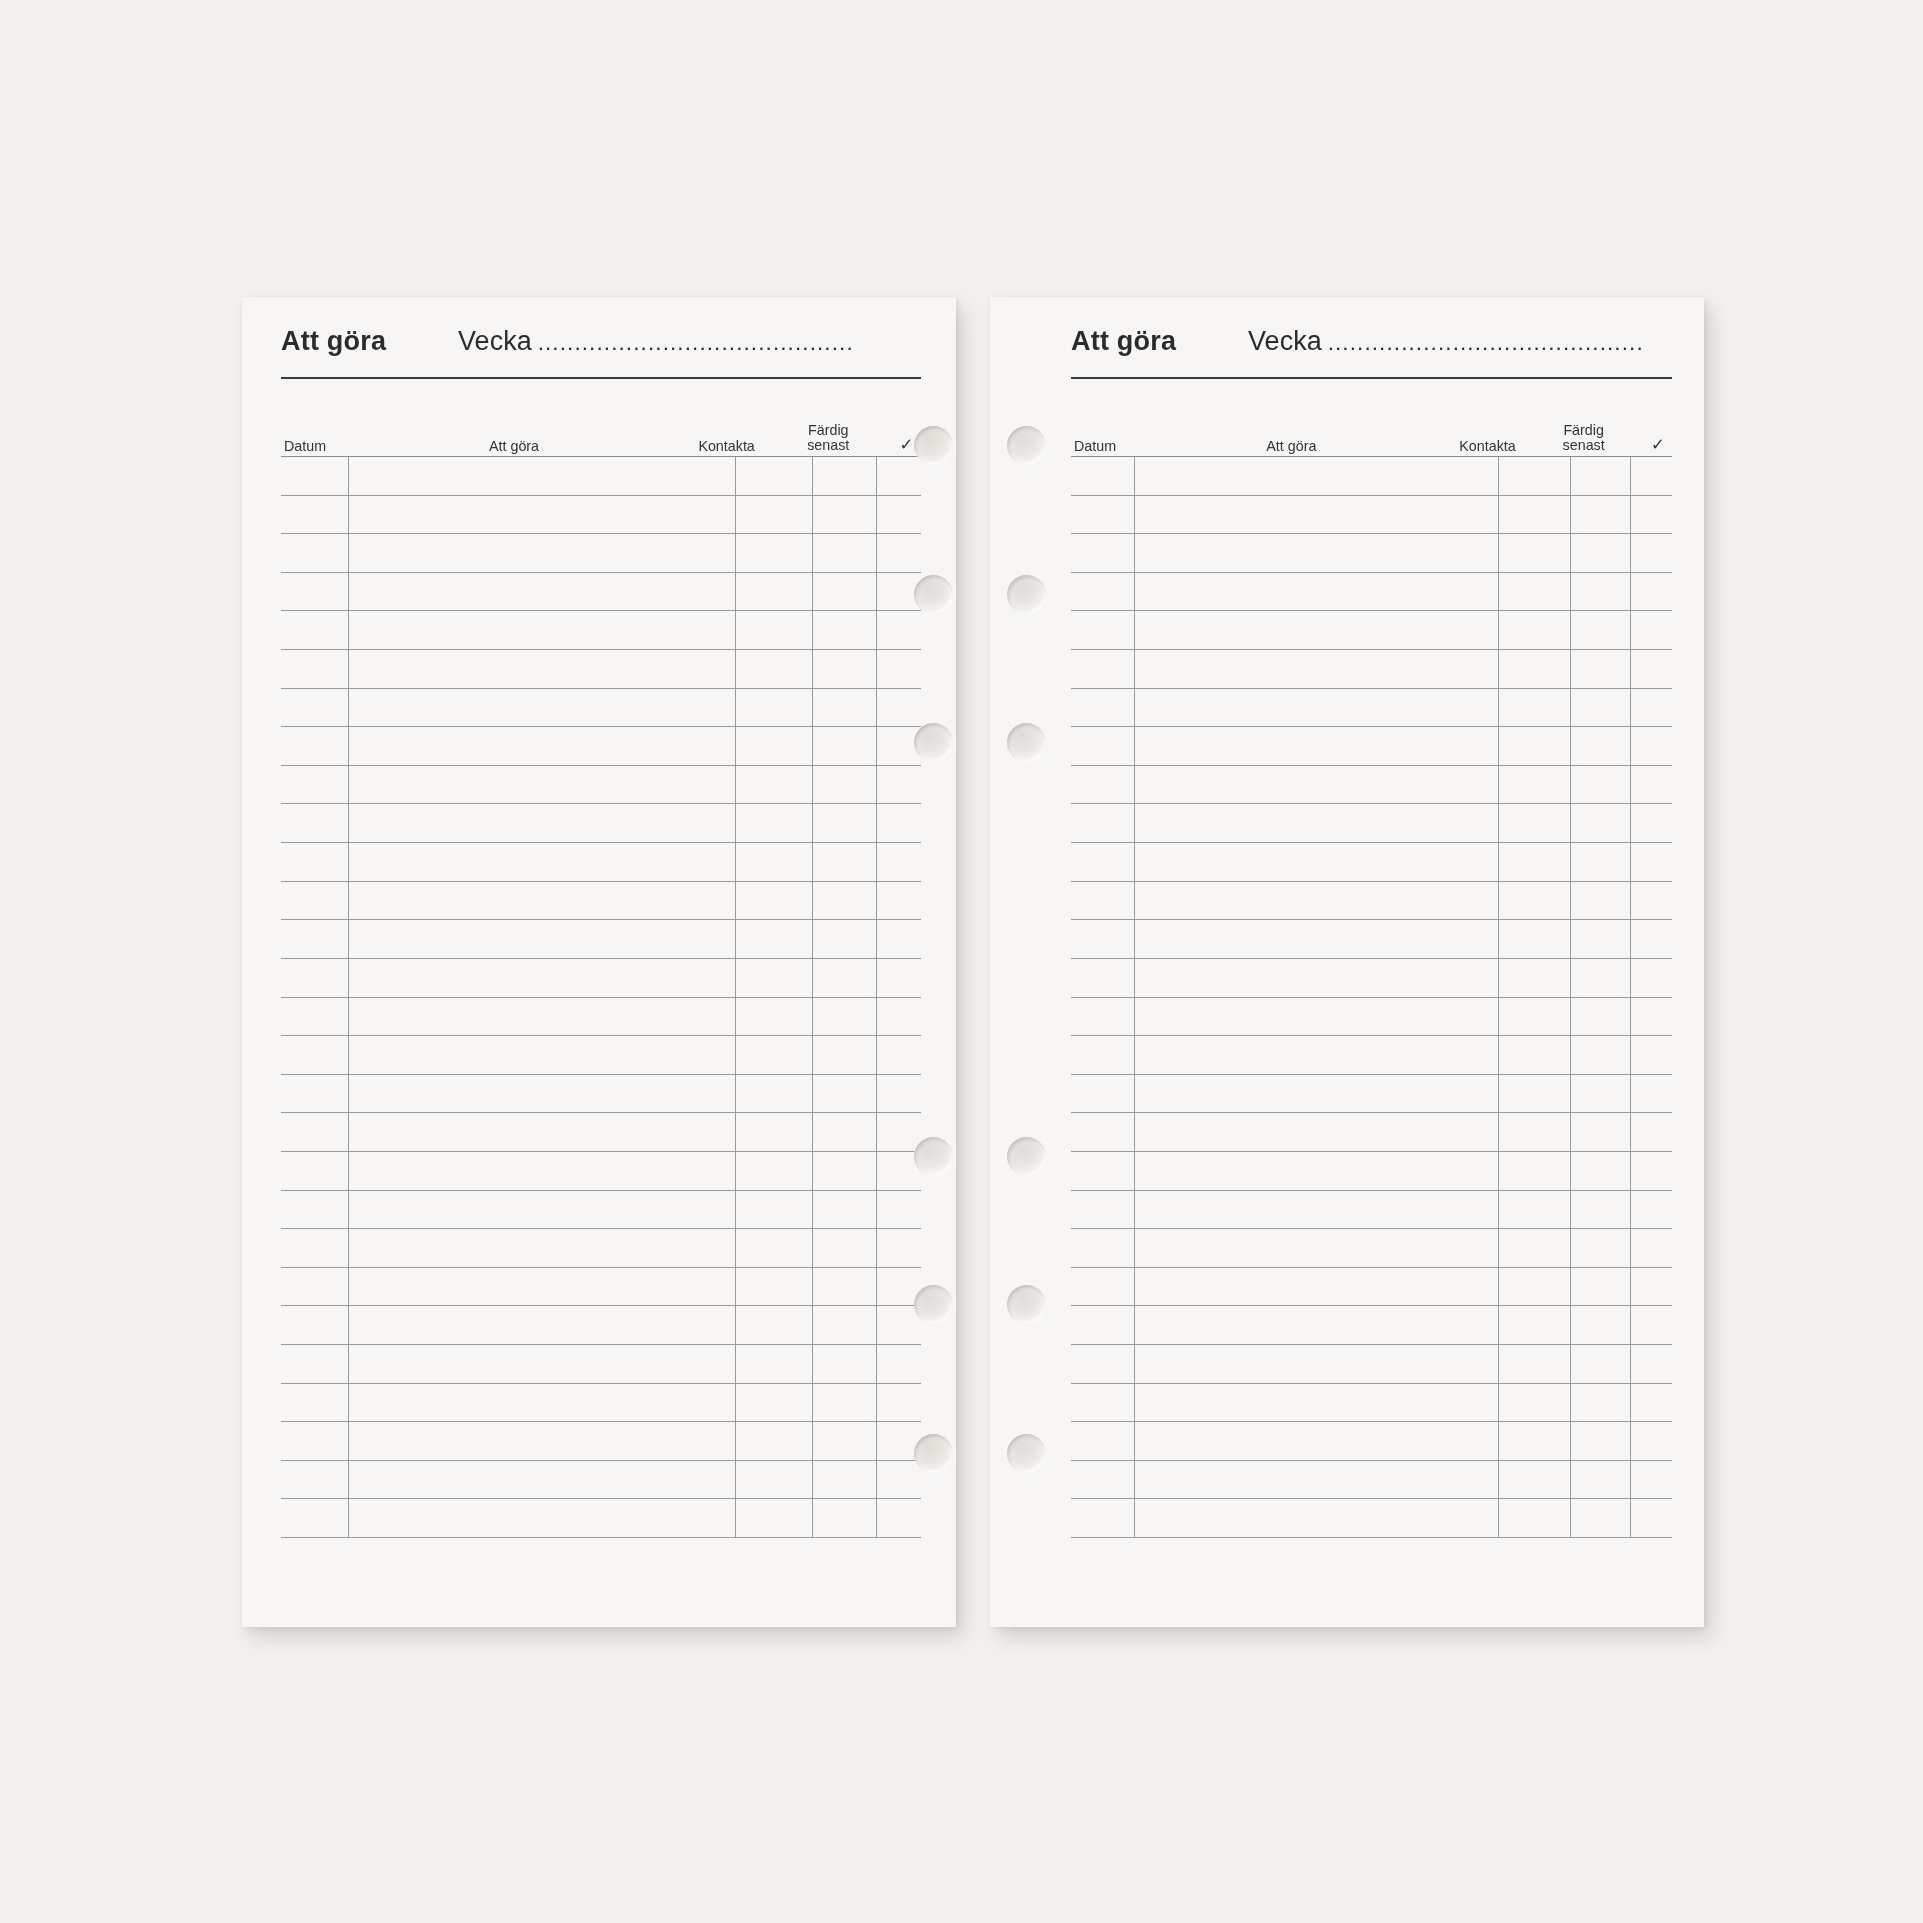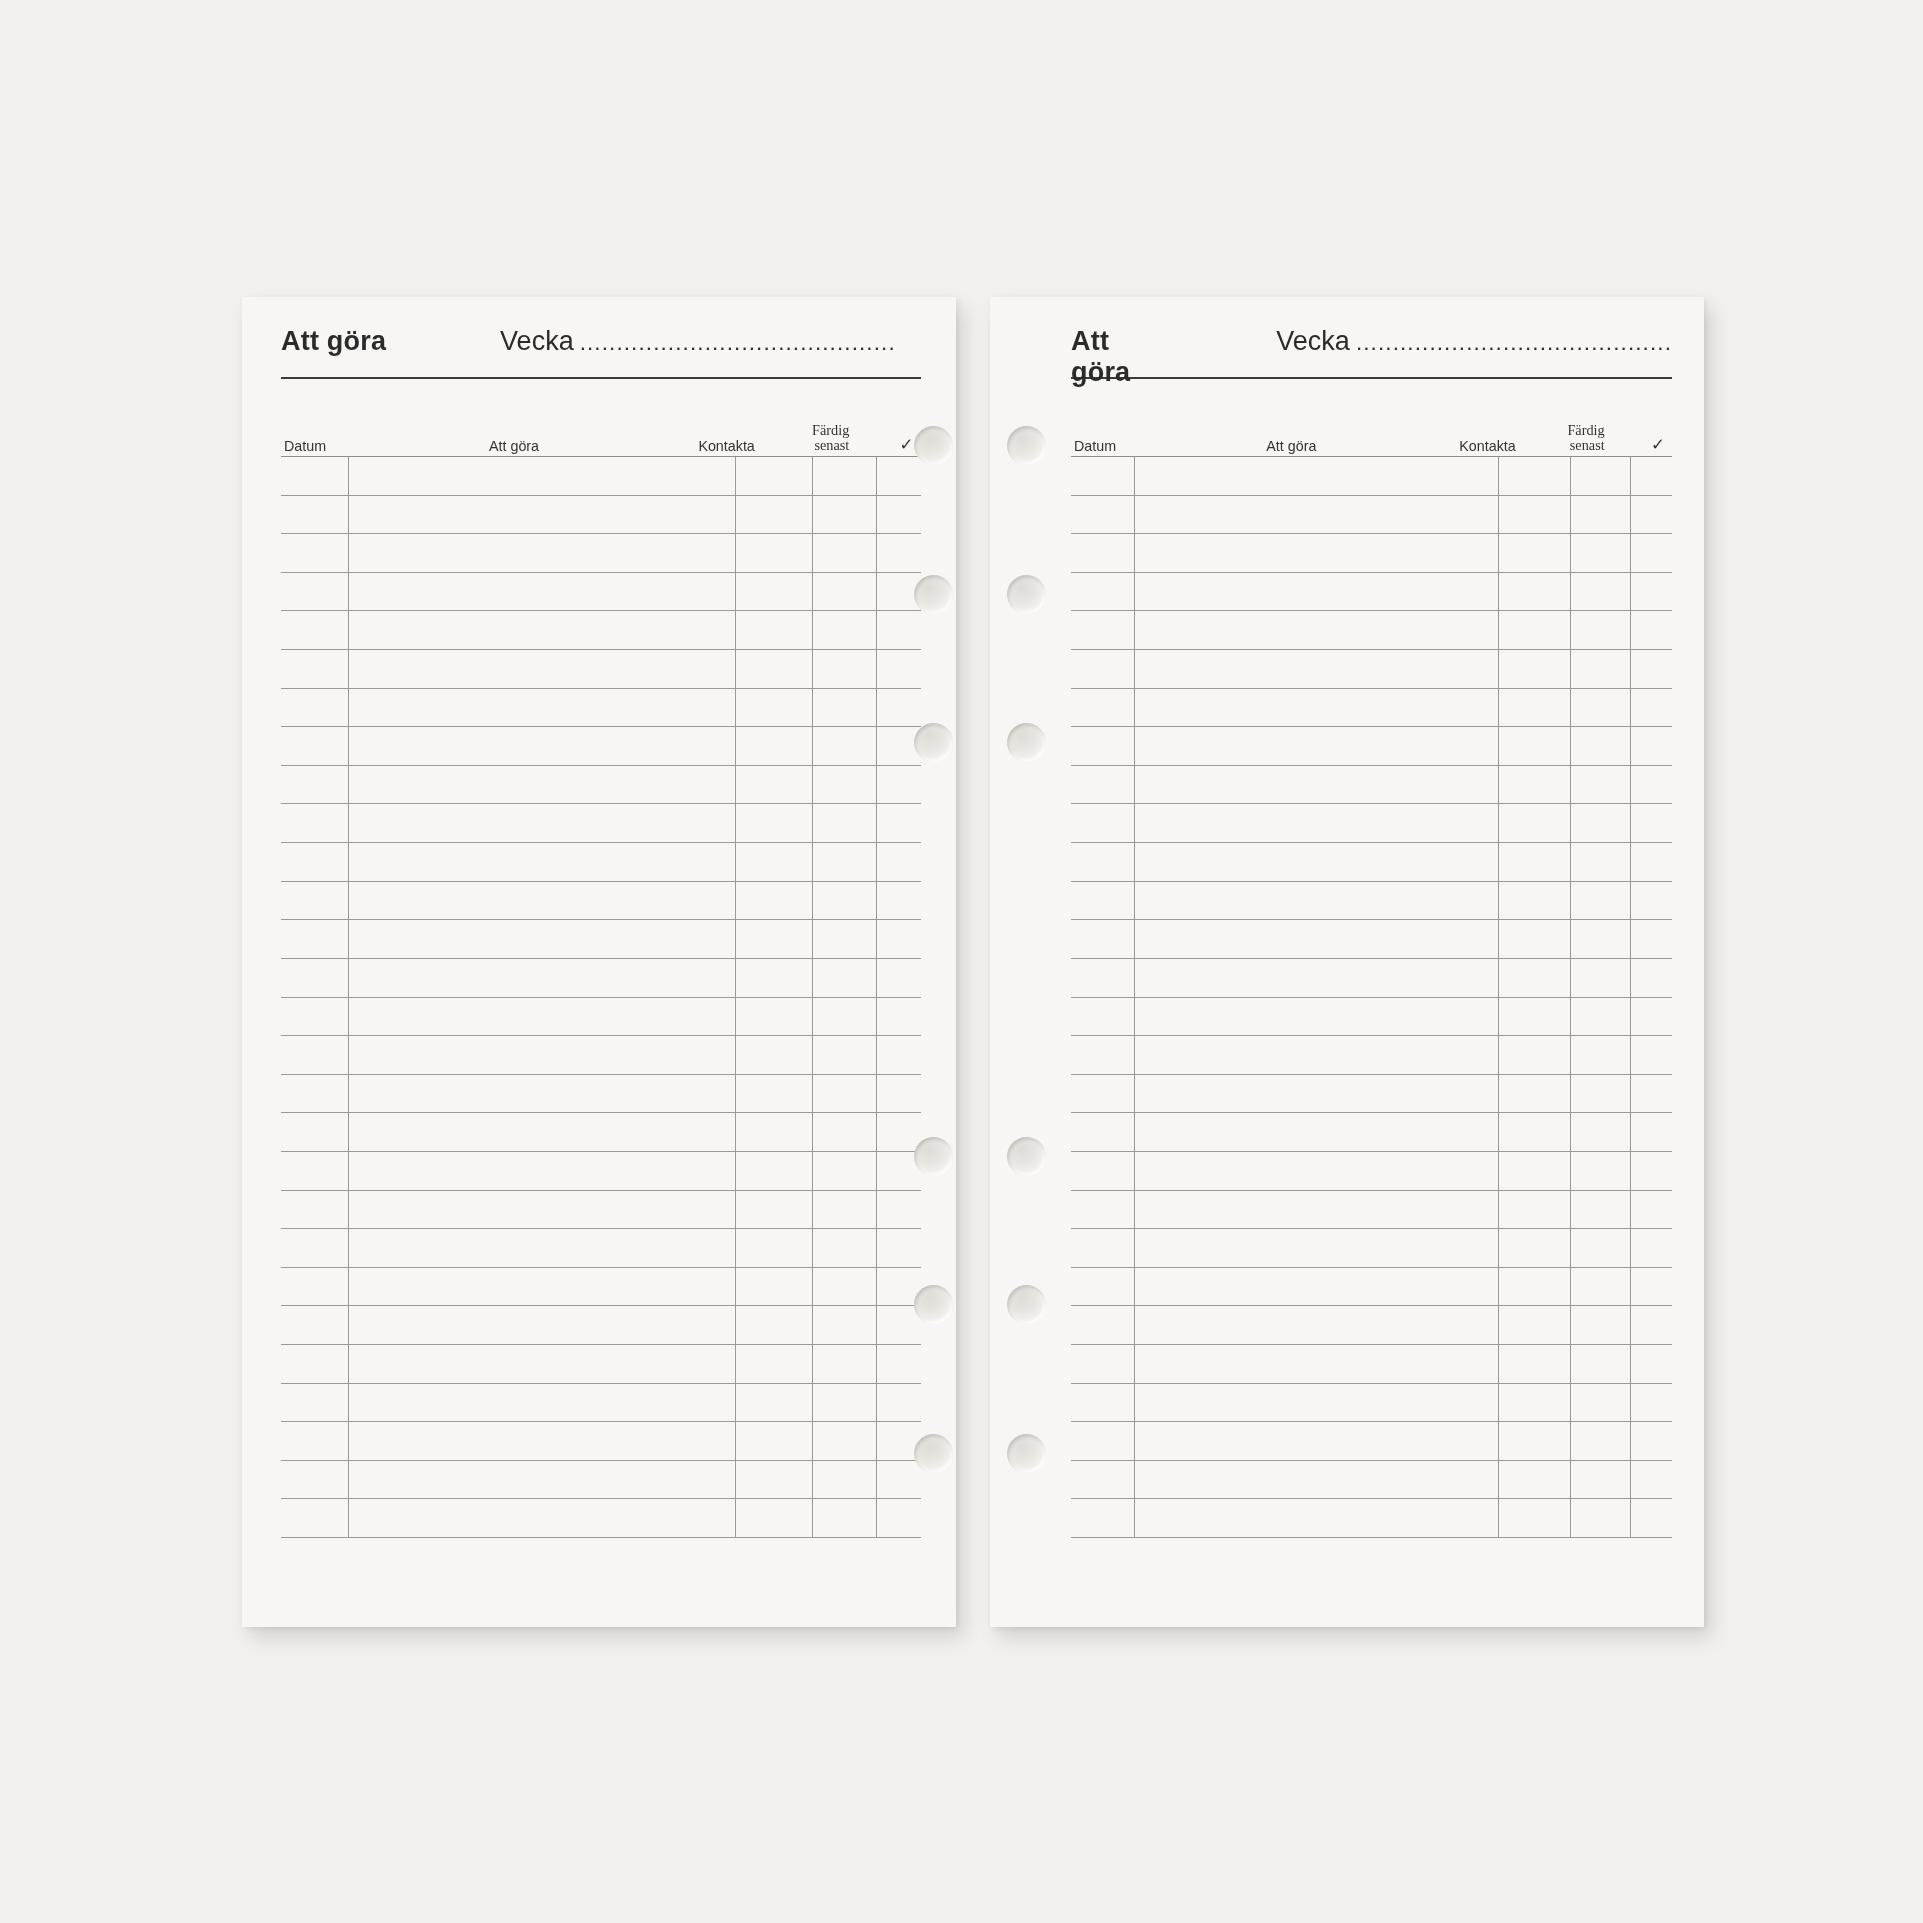--- a/index.html
+++ b/index.html
@@ -53,21 +53,21 @@
   }
   .title {
     font-size: 27px;
     font-weight: bold;
     color: #2b2b2b;
     letter-spacing: 0.2px;
   }
   .week-wrap {
     display: flex;
     align-items: baseline;
-    margin-left: 114px;
+    margin-left: 72px;
     flex: 1;
   }
   .week-label {
     font-size: 27px;
     color: #2b2b2b;
     font-weight: normal;
   }
   .week-dots {
     font-size: 22.5px;
     color: #2b2b2b;
@@ -92,21 +92,21 @@
   .sheet.right .colhead { left: 81px; right: 32px; top: 119px; }
 
   .colhead .ch {
     position: absolute;
     bottom: 1.5px;
     white-space: nowrap;
   }
   .ch-datum    { left: 3px; text-align: center; }
   .ch-attgora  { left: 32.5%; }
   .ch-kontakta { right: 25.5%; transform: translateX(-3px); text-align: right; }
-  .ch-fardig   { right: 11.2%; line-height: 1.08; bottom: 0; text-align: right; font-family: Liberation Serif, serif; }
+  .ch-fardig   { right: 11.2%; line-height: 1.08; bottom: 0; text-align: center; }
   .ch-check    { right: 1.2%; font-size: 16.5px; }
 
   
   .grid {
     position: absolute;
     border-top: 1.1px solid #8d8d8d;
   }
   .sheet.left  .grid { left: 39px; right: 35px; top: 159px; bottom: 89px; }
   .sheet.right .grid { left: 81px; right: 32px; top: 159px; bottom: 89px; }
 

